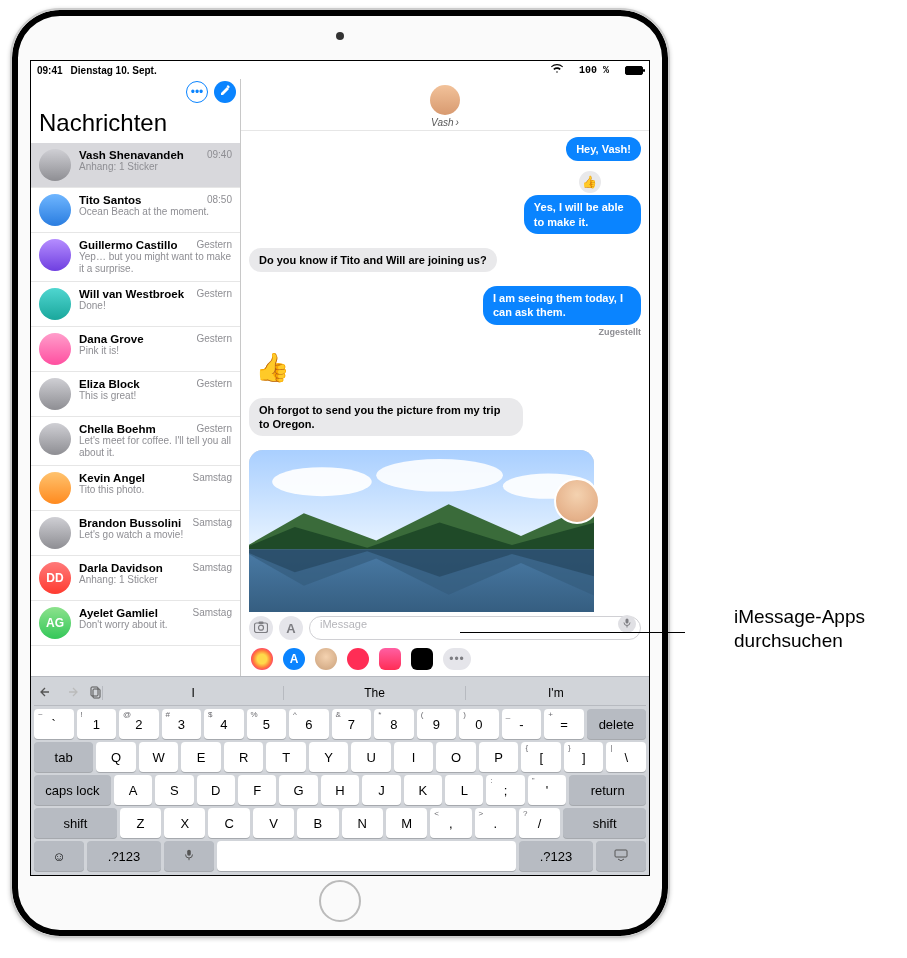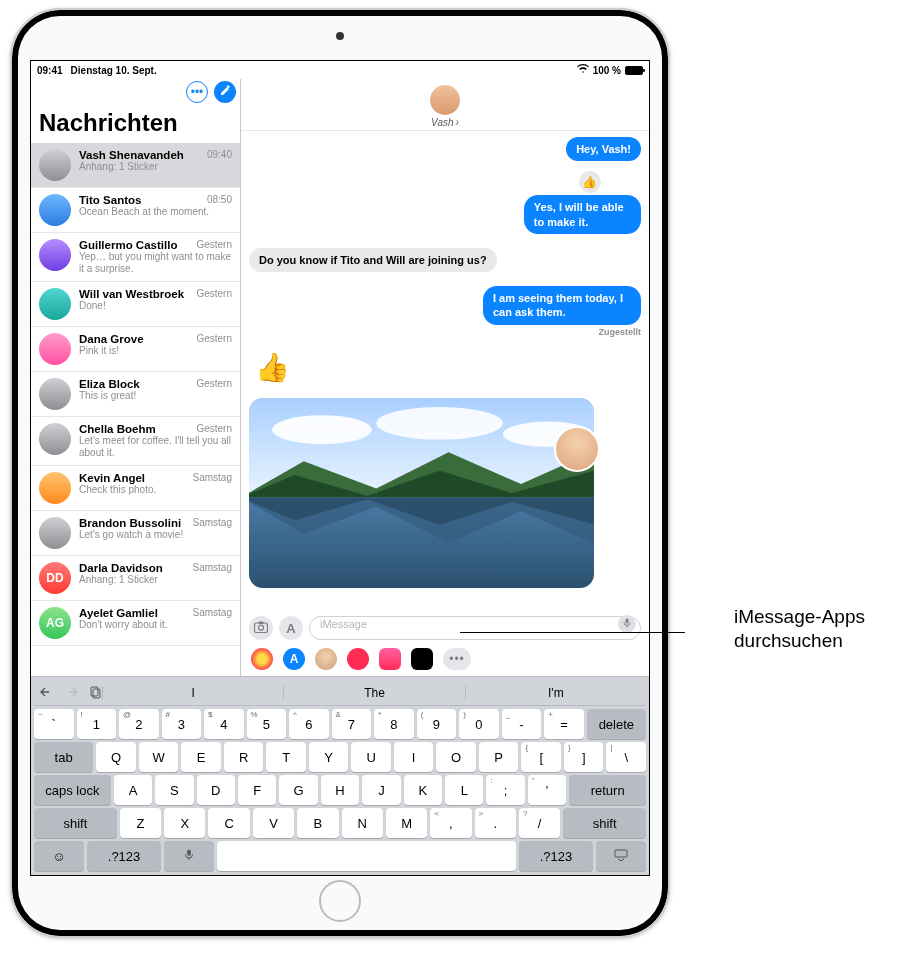--- a/index.html
+++ b/index.html
@@ -54,21 +54,21 @@
     display: flex;
     align-items: center;
     justify-content: space-between;
     padding: 0 6px;
     font-size: 10px;
     font-weight: 600;
     background: #fff;
     color: #000;
   }
   .statusbar .sb-left { display: flex; gap: 8px; }
-  .statusbar .sb-right { display: flex; gap: 4px; align-items: center; }
+  .statusbar .sb-right { display: flex; gap: 16px; align-items: center; font-family: Liberation Mono, monospace; }
   .battery {
     width: 18px; height: 9px;
     border: 1px solid #000;
     border-radius: 2px;
     position: relative;
     background: #000;
   }
   .battery:after {
     content: "";
     position: absolute;
@@ -100,21 +100,21 @@
     width: 22px; height: 22px;
     border-radius: 50%;
     border: 1.5px solid #0a84ff;
     display: flex; align-items: center; justify-content: center;
     font-size: 12px; color: #0a84ff;
     background: #fff;
   }
   .circle-btn.fill { background: #0a84ff; color: #fff; border: none; }
   .sidebar-title {
     font-size: 24px;
-    font-weight: 700;
+    font-weight: 400;
     padding: 0 8px 6px;
   }
   .convo-list { flex: 1; overflow: hidden; }
   .convo {
     display: flex;
     gap: 8px;
     padding: 6px 8px;
     border-bottom: 1px solid #e6e6e6;
     align-items: flex-start;
   }
@@ -439,21 +439,21 @@
       <div class="convo-prev">Let's meet for coffee. I'll tell you all about it.</div>
     </div>
             </div>
             <div class="convo">
     <div class="avatar av-orange"></div>
     <div class="convo-body">
       <div class="convo-top">
         <div class="convo-name">Kevin Angel</div>
         <div class="convo-time">Samstag</div>
       </div>
-      <div class="convo-prev">Check this photo.</div>
+      <div class="convo-prev">Tito this photo.</div>
     </div>
             </div>
             <div class="convo">
     <div class="avatar av-gray"></div>
     <div class="convo-body">
       <div class="convo-top">
         <div class="convo-name">Brandon Bussolini</div>
         <div class="convo-time">Samstag</div>
       </div>
       <div class="convo-prev">Let's go watch a movie!</div>
@@ -495,20 +495,21 @@
           <div class="msg-stack-out">
             <div class="tapback">👍</div>
             <div class="bubble out">Yes, I will be able to make it.</div>
           </div>
           <div class="bubble in">Do you know if Tito and Will are joining us?</div>
           <div class="msg-stack-out">
             <div class="bubble out">I am seeing them today, I can ask them.</div>
             <div class="delivery">Zugestellt</div>
           </div>
           <div class="emoji-big">👍</div>
+          <div class="bubble in">Oh forgot to send you the picture from my trip to Oregon.</div>
           <div class="photo-wrap">
             <div class="photo">
               <svg viewBox="0 0 400 210" preserveAspectRatio="xMidYMid slice">
                 <defs>
                   <linearGradient id="sky" x1="0" y1="0" x2="0" y2="1">
                     <stop offset="0" stop-color="#a9cfff"></stop>
                       <stop offset="1" stop-color="#e9f4ff"></stop>
                   </linearGradient>
                   <linearGradient id="water" x1="0" y1="0" x2="0" y2="1">
                     <stop offset="0" stop-color="#4a7ba6"></stop>

